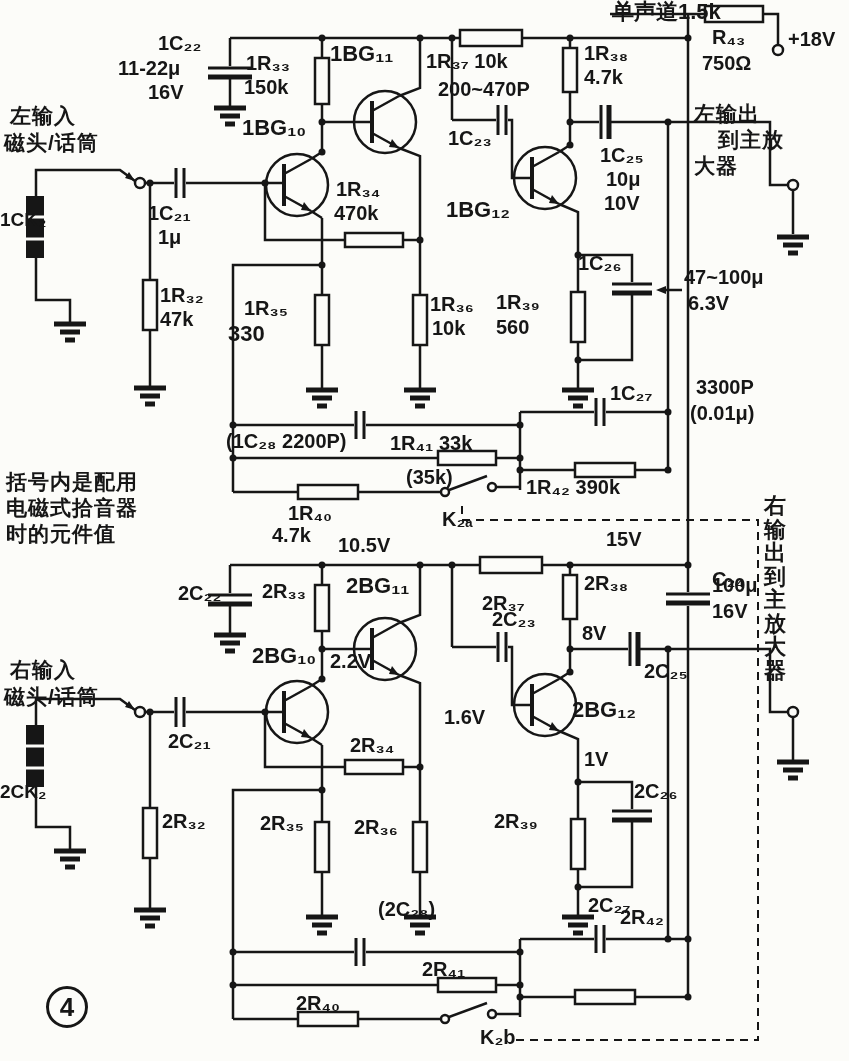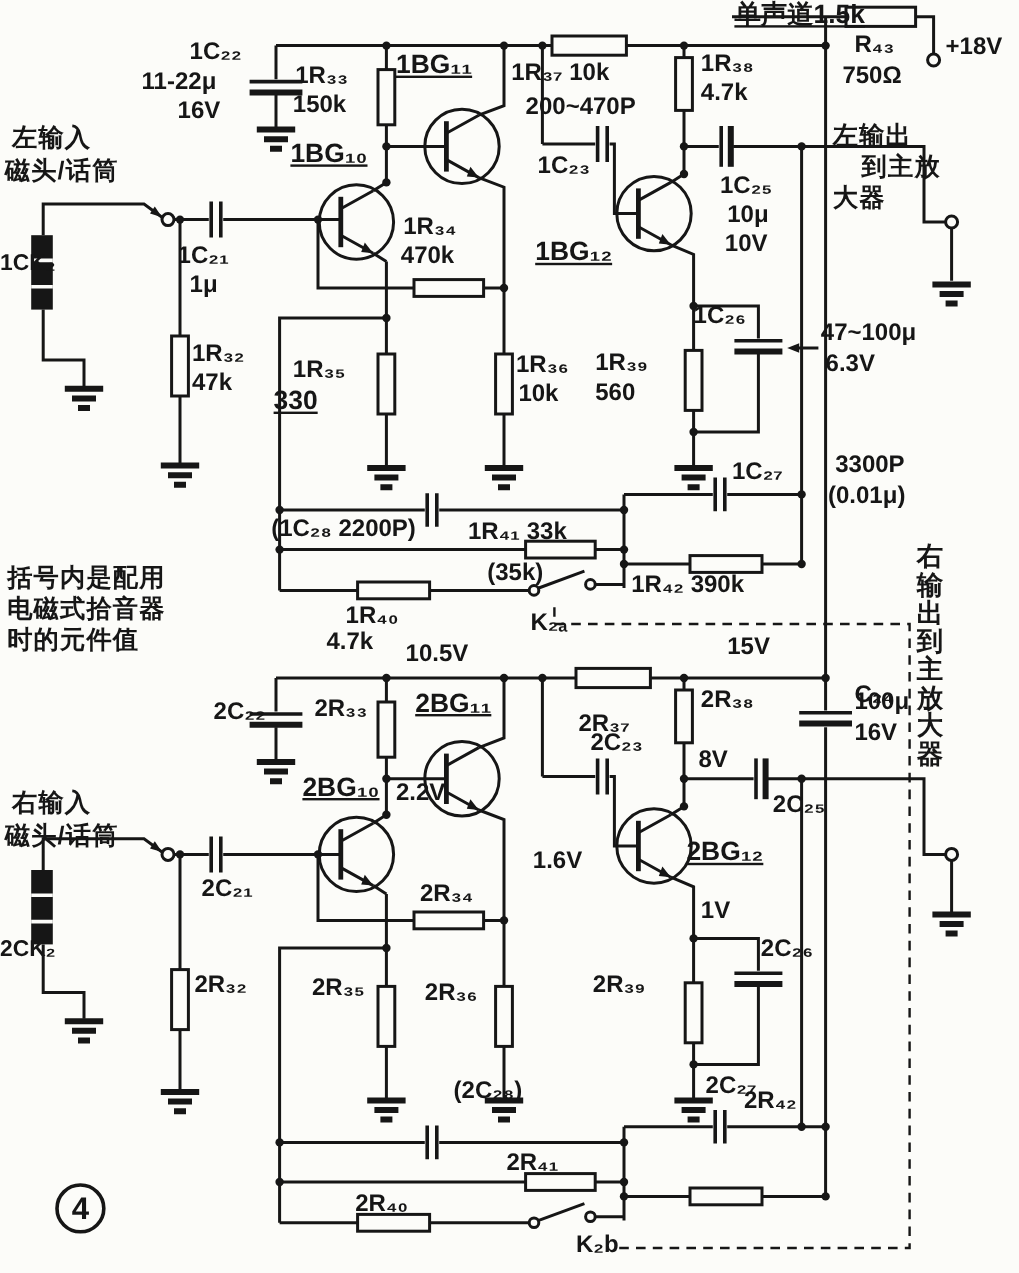--- a/index.html
+++ b/index.html
@@ -2,23 +2,23 @@
 <html><head>
 <meta charset="utf-8">
 <style>
   html,body{margin:0;padding:0;background:#ffffff;}
   .canvas{position:relative;width:849px;height:1061px;background:#fcfcf9;overflow:hidden;
           font-family:"Liberation Sans",sans-serif;}
   svg{position:absolute;left:0;top:0;}
   .lbl{position:absolute;font-weight:700;color:#161616;font-size:20px;
        white-space:nowrap;line-height:1.1;font-family:"Liberation Sans",sans-serif;}
   .cjk{font-size:21px;letter-spacing:1px;}
-  .big{font-size:22px;text-decoration:underline;}
+  .big{font-size:22px;}
   .sm{font-size:19px;}
-  .vtext{white-space:normal;word-break:break-all;width:26px;line-height:1.07;font-size:22px;}
+  .vtext{white-space:normal;word-break:break-all;width:26px;line-height:1.07;font-size:22px;margin-top:42px;}
   .fig-circle{position:absolute;width:36px;height:36px;border:3px solid #161616;border-radius:50%;
        display:flex;align-items:center;justify-content:center;font-size:26px;font-weight:700;color:#161616;}
 </style>
 </head>
 <body>
 
 <div class="canvas">
 
 <svg width="849" height="1061" viewBox="0 0 849 1061">
   <g stroke="#161616" stroke-width="2.5" fill="none">

